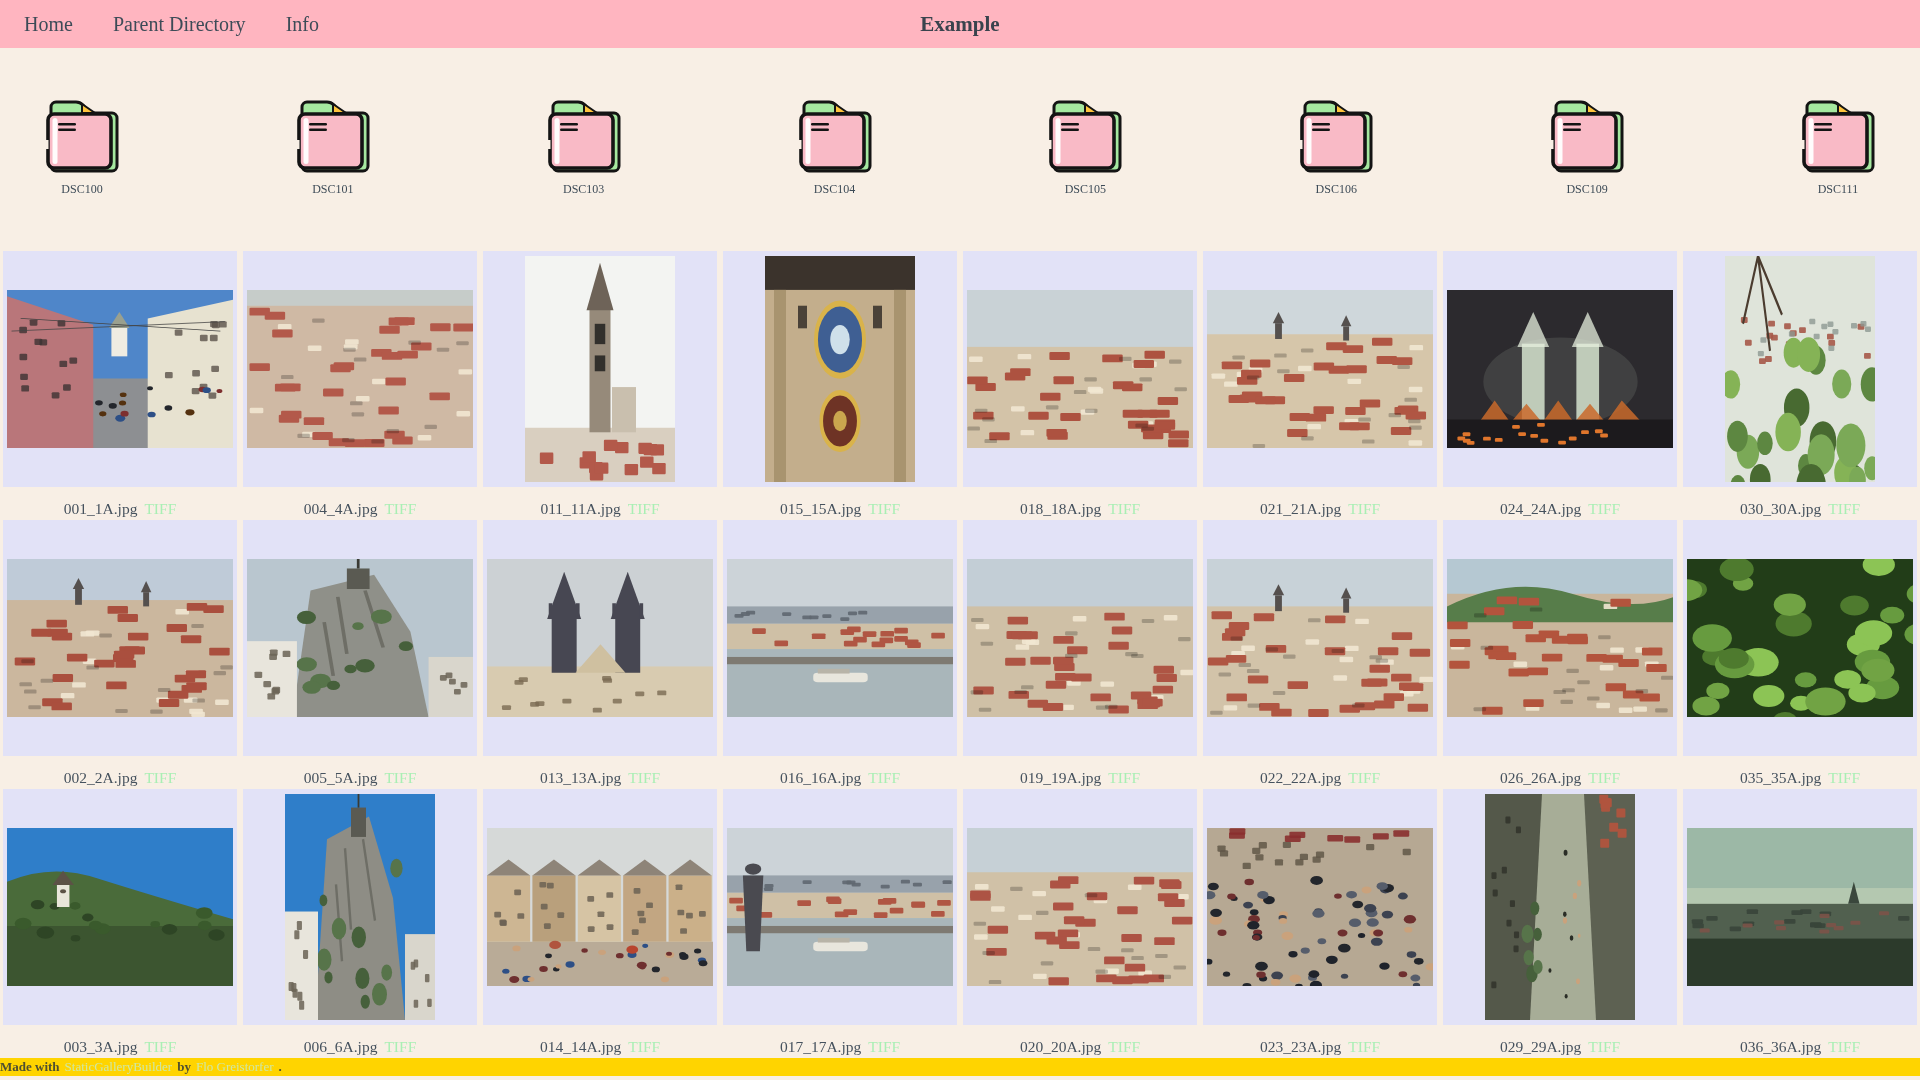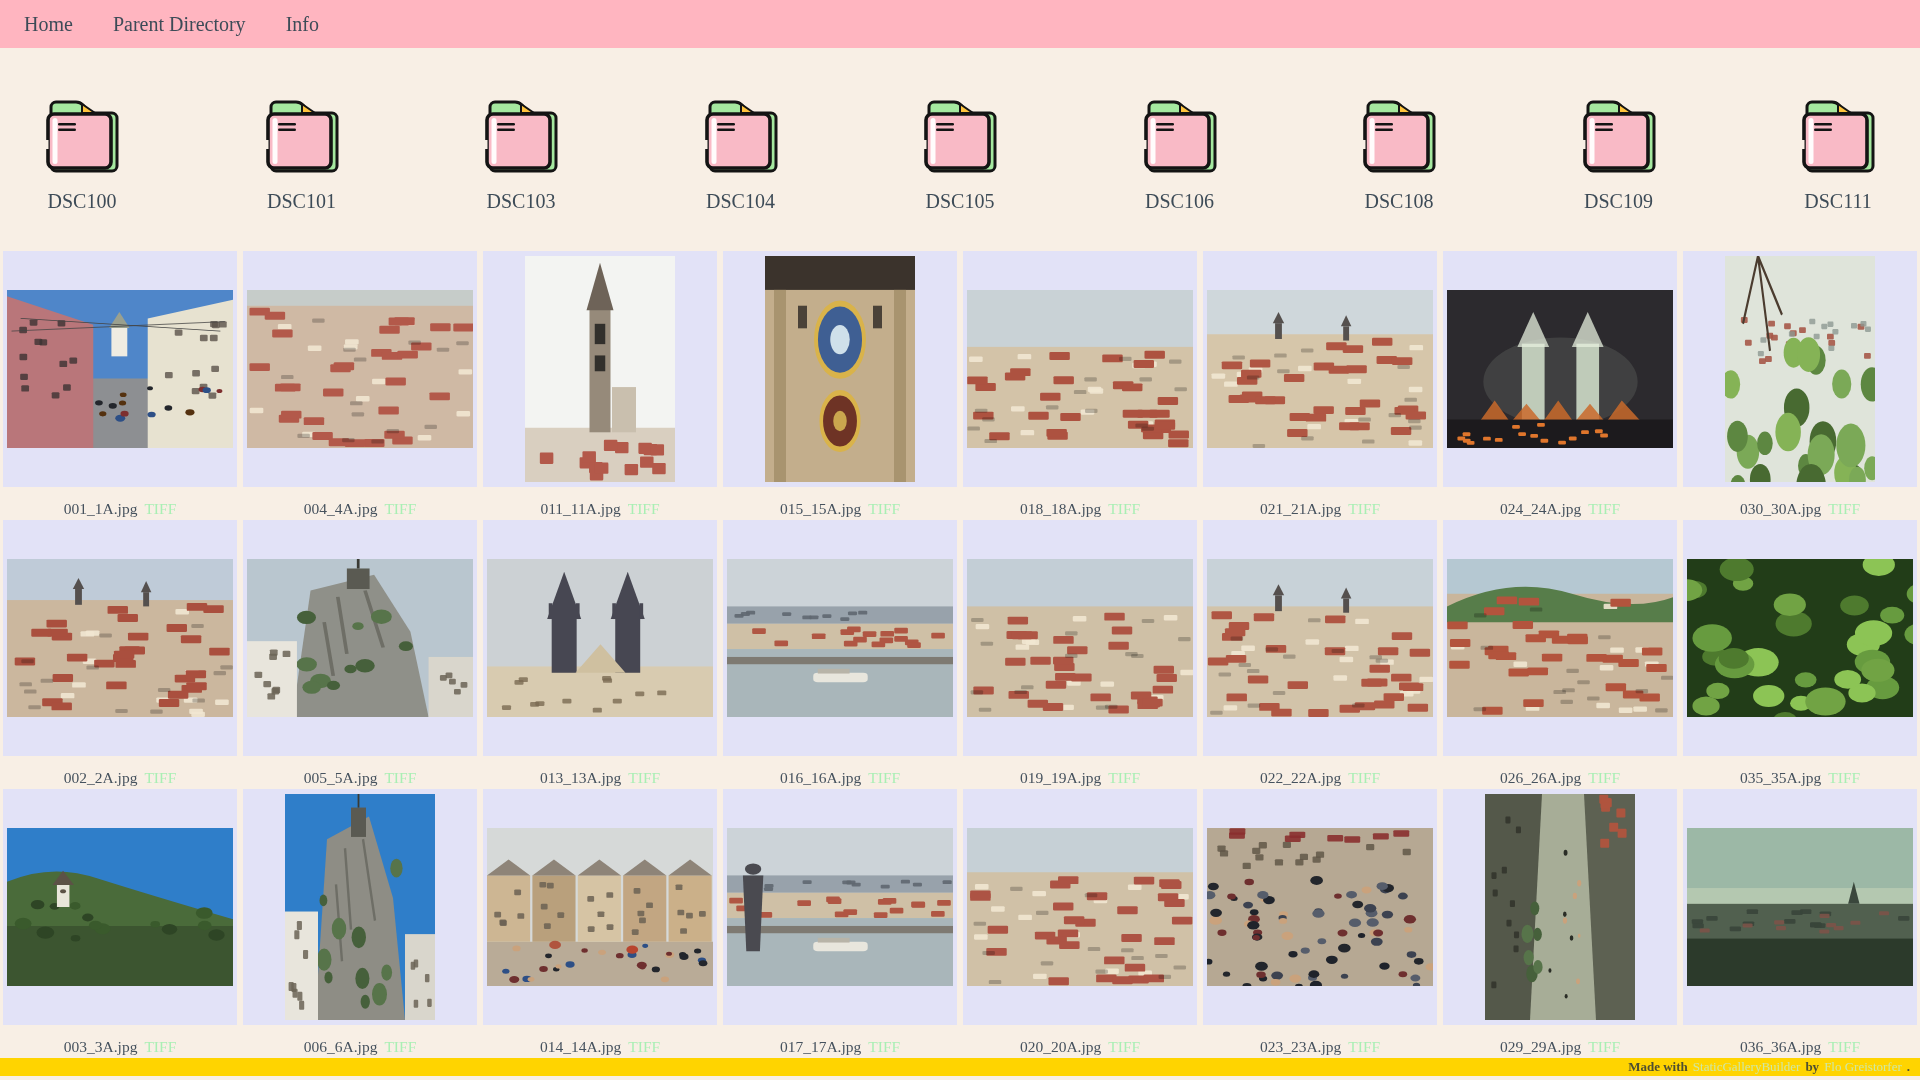--- a/index.html
+++ b/index.html
@@ -12,45 +12,46 @@
   body{background:var(--cream);font-family:"Liberation Serif",serif;color:var(--ink)}
   
   .topbar{height:48px;background:var(--pink);display:flex;align-items:center;position:relative;padding-left:24px}
   .nav{display:flex;gap:40px}
   .nav a{font-size:20px;color:var(--ink);text-decoration:none;cursor:pointer}
   .title{position:absolute;left:0;right:0;text-align:center;font-size:21px;font-weight:600;color:#39434d;pointer-events:none}
   
   .folders{height:203px;display:flex;justify-content:space-between;padding:46px 32px 0 32px}
   .folder{display:flex;flex-direction:column;align-items:center;width:100px;cursor:pointer}
   .folder svg{width:76px;height:80px;display:block}
-  .folder .flabel{margin-top:16px;font-size:20px;color:var(--ink)}
+  .folder .flabel{margin-top:8px;font-size:12px;color:var(--ink)}
   
   .grid{display:grid;grid-template-columns:repeat(8,1fr);gap:6px;padding:0 3px}
   .cell{height:236px;background:var(--lavender);display:flex;align-items:center;justify-content:center;cursor:pointer;overflow:hidden}
   .photo{display:block}
   .photo.l{width:97%;height:158px}
   .photo.p{width:150px;height:226px}
   .labelrow{display:grid;grid-template-columns:repeat(8,1fr);gap:6px;padding:13px 3px;height:33px;align-items:center}
   .plabelwrap{text-align:center;font-size:15.5px;white-space:nowrap}
   .pfile{color:#46525e}
   .ptag{color:var(--mint);margin-left:7px;cursor:pointer}
   
-  .footer{height:18px;background:var(--gold);display:flex;align-items:center;justify-content:flex-end;padding-right:10px;font-size:13px;gap:5px}
+  .footer{height:18px;background:var(--gold);display:flex;align-items:center;padding-right:10px;font-size:13px;gap:5px}
   .footer .t{color:var(--ftext);font-weight:600}
   .footer a{color:var(--flink);font-weight:400;text-decoration:none;cursor:pointer}
 </style>
 </head>
 <body>
 
 <header class="topbar">
   <nav class="nav" id="nav">
       <a>Home</a>
       <a>Parent Directory</a>
       <a>Info</a>
     </nav>
+  <div class="title">Example</div>
 </header>
 
 <section class="folders" id="folders">
     <div class="folder">
       <svg viewBox="0 0 76 80">
  <path d="M12 8 h20 c3 0 5 1 7 3 l7 8 h22 a5 5 0 0 1 5 5 v48 a5 5 0 0 1 -5 5 h-56 a5 5 0 0 1 -5 -5 v-59 a5 5 0 0 1 5 -5 z" fill="var(--fgreen)" stroke="#141414" stroke-width="3"></path>
  <polygon points="38,10 51,19 38,19" fill="var(--faccent)" stroke="#141414" stroke-width="2"></polygon>
  <rect x="4" y="20" width="63" height="54" rx="6" fill="var(--fpink)" stroke="#141414" stroke-width="3.6"></rect>
  <rect x="8.5" y="24" width="5" height="46" rx="2.5" fill="#ffffff" opacity="0.95"></rect>
  <rect x="14" y="29" width="18" height="2.6" rx="1.3" fill="#141414"></rect>
@@ -111,32 +112,20 @@
       <svg viewBox="0 0 76 80">
  <path d="M12 8 h20 c3 0 5 1 7 3 l7 8 h22 a5 5 0 0 1 5 5 v48 a5 5 0 0 1 -5 5 h-56 a5 5 0 0 1 -5 -5 v-59 a5 5 0 0 1 5 -5 z" fill="var(--fgreen)" stroke="#141414" stroke-width="3"></path>
  <polygon points="38,10 51,19 38,19" fill="var(--faccent)" stroke="#141414" stroke-width="2"></polygon>
  <rect x="4" y="20" width="63" height="54" rx="6" fill="var(--fpink)" stroke="#141414" stroke-width="3.6"></rect>
  <rect x="8.5" y="24" width="5" height="46" rx="2.5" fill="#ffffff" opacity="0.95"></rect>
  <rect x="14" y="29" width="18" height="2.6" rx="1.3" fill="#141414"></rect>
  <rect x="14" y="34.5" width="18" height="2.6" rx="1.3" fill="#141414"></rect>
  <rect x="0.5" y="46" width="4" height="9" fill="var(--cream)"></rect>
 </svg>
       <div class="flabel">DSC106</div>
-    </div>
-    <div class="folder">
-      <svg viewBox="0 0 76 80">
- <path d="M12 8 h20 c3 0 5 1 7 3 l7 8 h22 a5 5 0 0 1 5 5 v48 a5 5 0 0 1 -5 5 h-56 a5 5 0 0 1 -5 -5 v-59 a5 5 0 0 1 5 -5 z" fill="var(--fgreen)" stroke="#141414" stroke-width="3"></path>
- <polygon points="38,10 51,19 38,19" fill="var(--faccent)" stroke="#141414" stroke-width="2"></polygon>
- <rect x="4" y="20" width="63" height="54" rx="6" fill="var(--fpink)" stroke="#141414" stroke-width="3.6"></rect>
- <rect x="8.5" y="24" width="5" height="46" rx="2.5" fill="#ffffff" opacity="0.95"></rect>
- <rect x="14" y="29" width="18" height="2.6" rx="1.3" fill="#141414"></rect>
- <rect x="14" y="34.5" width="18" height="2.6" rx="1.3" fill="#141414"></rect>
- <rect x="0.5" y="46" width="4" height="9" fill="var(--cream)"></rect>
-</svg>
-      <div class="flabel">DSC108</div>
     </div>
     <div class="folder">
       <svg viewBox="0 0 76 80">
  <path d="M12 8 h20 c3 0 5 1 7 3 l7 8 h22 a5 5 0 0 1 5 5 v48 a5 5 0 0 1 -5 5 h-56 a5 5 0 0 1 -5 -5 v-59 a5 5 0 0 1 5 -5 z" fill="var(--fgreen)" stroke="#141414" stroke-width="3"></path>
  <polygon points="38,10 51,19 38,19" fill="var(--faccent)" stroke="#141414" stroke-width="2"></polygon>
  <rect x="4" y="20" width="63" height="54" rx="6" fill="var(--fpink)" stroke="#141414" stroke-width="3.6"></rect>
  <rect x="8.5" y="24" width="5" height="46" rx="2.5" fill="#ffffff" opacity="0.95"></rect>
  <rect x="14" y="29" width="18" height="2.6" rx="1.3" fill="#141414"></rect>
  <rect x="14" y="34.5" width="18" height="2.6" rx="1.3" fill="#141414"></rect>
  <rect x="0.5" y="46" width="4" height="9" fill="var(--cream)"></rect>

